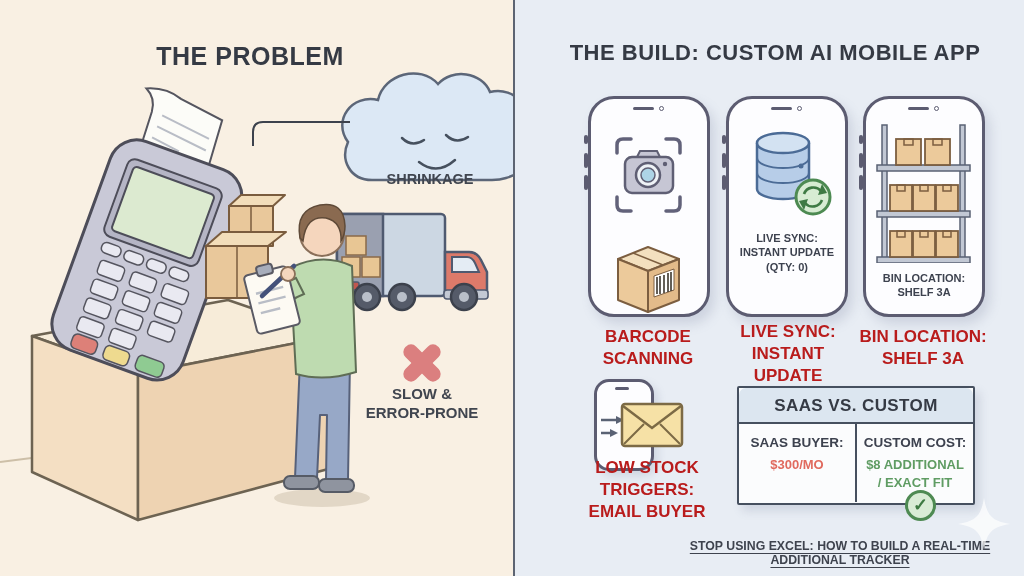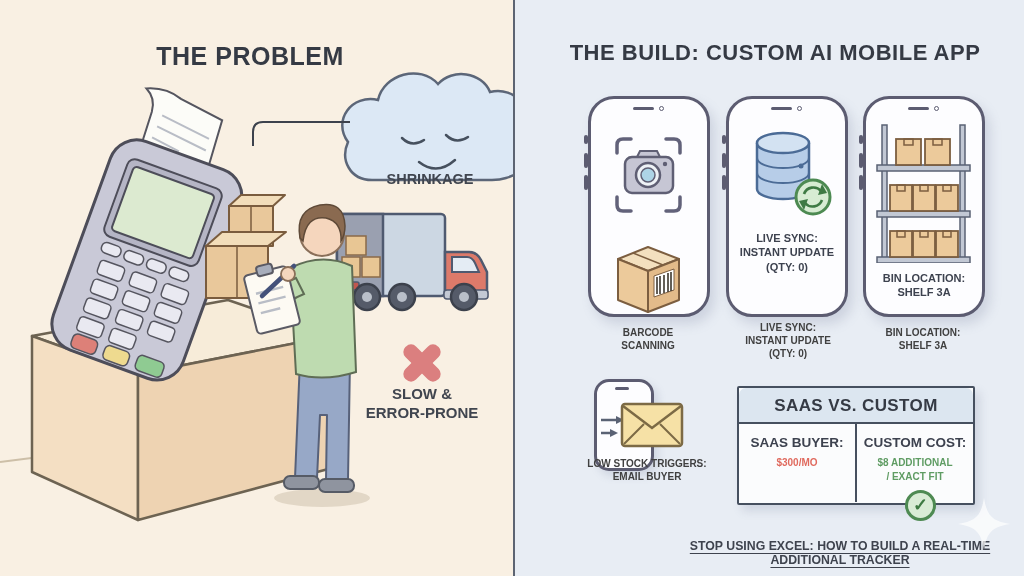--- a/index.html
+++ b/index.html
@@ -33,22 +33,22 @@
   .phone .notch-dot { position:absolute; top:7px; left:50%; margin-left:10px;
            width:5px; height:5px; border-radius:50%; border:1.6px solid #5c5c71; }
   .phone .bump { position:absolute; left:-7px; width:3.5px; border-radius:2px; background:#5c5c71; }
   .bump1 { top:36px; height:9px; } .bump2 { top:54px; height:15px; } .bump3 { top:76px; height:15px; }
   .phone svg { position:absolute; left:0; top:14px; }
   .screen-text { position:absolute; left:3px; right:3px; text-align:center;
            font-weight:bold; font-size:11px; line-height:1.3; white-space:pre-line; color:#3d424f; }
   .phone1 { left:588px; top:96px; }
   .phone2 { left:726px; top:96px; }
   .phone3 { left:863px; top:96px; }
-  .phone-label { position:absolute; font-weight:bold; font-size:10px; line-height:1.3;
-           text-align:center; white-space:pre-line; color:#404040; }
+  .phone-label { position:absolute; font-weight:bold; font-size:17px; line-height:1.3;
+           text-align:center; white-space:pre-line; color:#b91c1c; }
   .plabel1 { left:586px; top:326px; width:124px; }
   .plabel2 { left:722px; top:321px; width:132px; }
   .plabel3 { left:857px; top:326px; width:132px; }
 
   
   .phone-mini { position:absolute; left:594px; top:379px; width:60px; height:92px;
            background:#fdfdff; border:3px solid #5c5c71; border-radius:15px;
            box-shadow:4px 5px 9px rgba(110,120,150,.2); }
   .phone-mini .notch-line { position:absolute; top:5px; left:50%; margin-left:-9px;
            width:14px; height:2.5px; border-radius:2px; background:#5c5c71; }
@@ -59,21 +59,21 @@
   .compare { position:absolute; left:737px; top:386px; width:238px; height:119px;
            background:#fbfcfd; border:2.5px solid #46505f; border-radius:2px;
            box-shadow:5px 6px 10px rgba(110,120,150,.2); }
   .compare-header { height:36px; background:#dce6f0; border-bottom:2.5px solid #46505f;
            border-radius:7px 7px 0 0; text-align:center; font-weight:bold; font-size:17px;
            line-height:36px; color:#353a44; letter-spacing:.4px; }
   .compare-cols { display:flex; height:78px; }
   .compare-col { flex:1; text-align:center; padding-top:11px; }
   .compare-col.rightcol { border-left:2.5px solid #46505f; }
   .col-h { font-weight:bold; font-size:13.5px; color:#3d424f; }
-  .col-v { font-weight:bold; font-size:10px; margin-top:6px; white-space:pre-line; line-height:1.35; }
+  .col-v { font-weight:bold; font-size:13px; margin-top:6px; white-space:pre-line; line-height:1.35; }
   .col-v.red { color:#e06a5e; }
   .col-v.green { color:#5f9c63; }
   .check { position:absolute; left:905px; top:490px; width:31px; height:31px; border-radius:50%;
            background:#d9ecd5; border:3px solid #4e8a52; color:#3e7a42; font-weight:bold;
            font-size:18px; text-align:center; line-height:25px; }
 
   .footer { position:absolute; left:656px; top:539px; width:368px; text-align:center;
            font-weight:bold; font-size:12.3px; color:#3e434e; text-decoration:underline;
            text-underline-offset:3px; }
 

